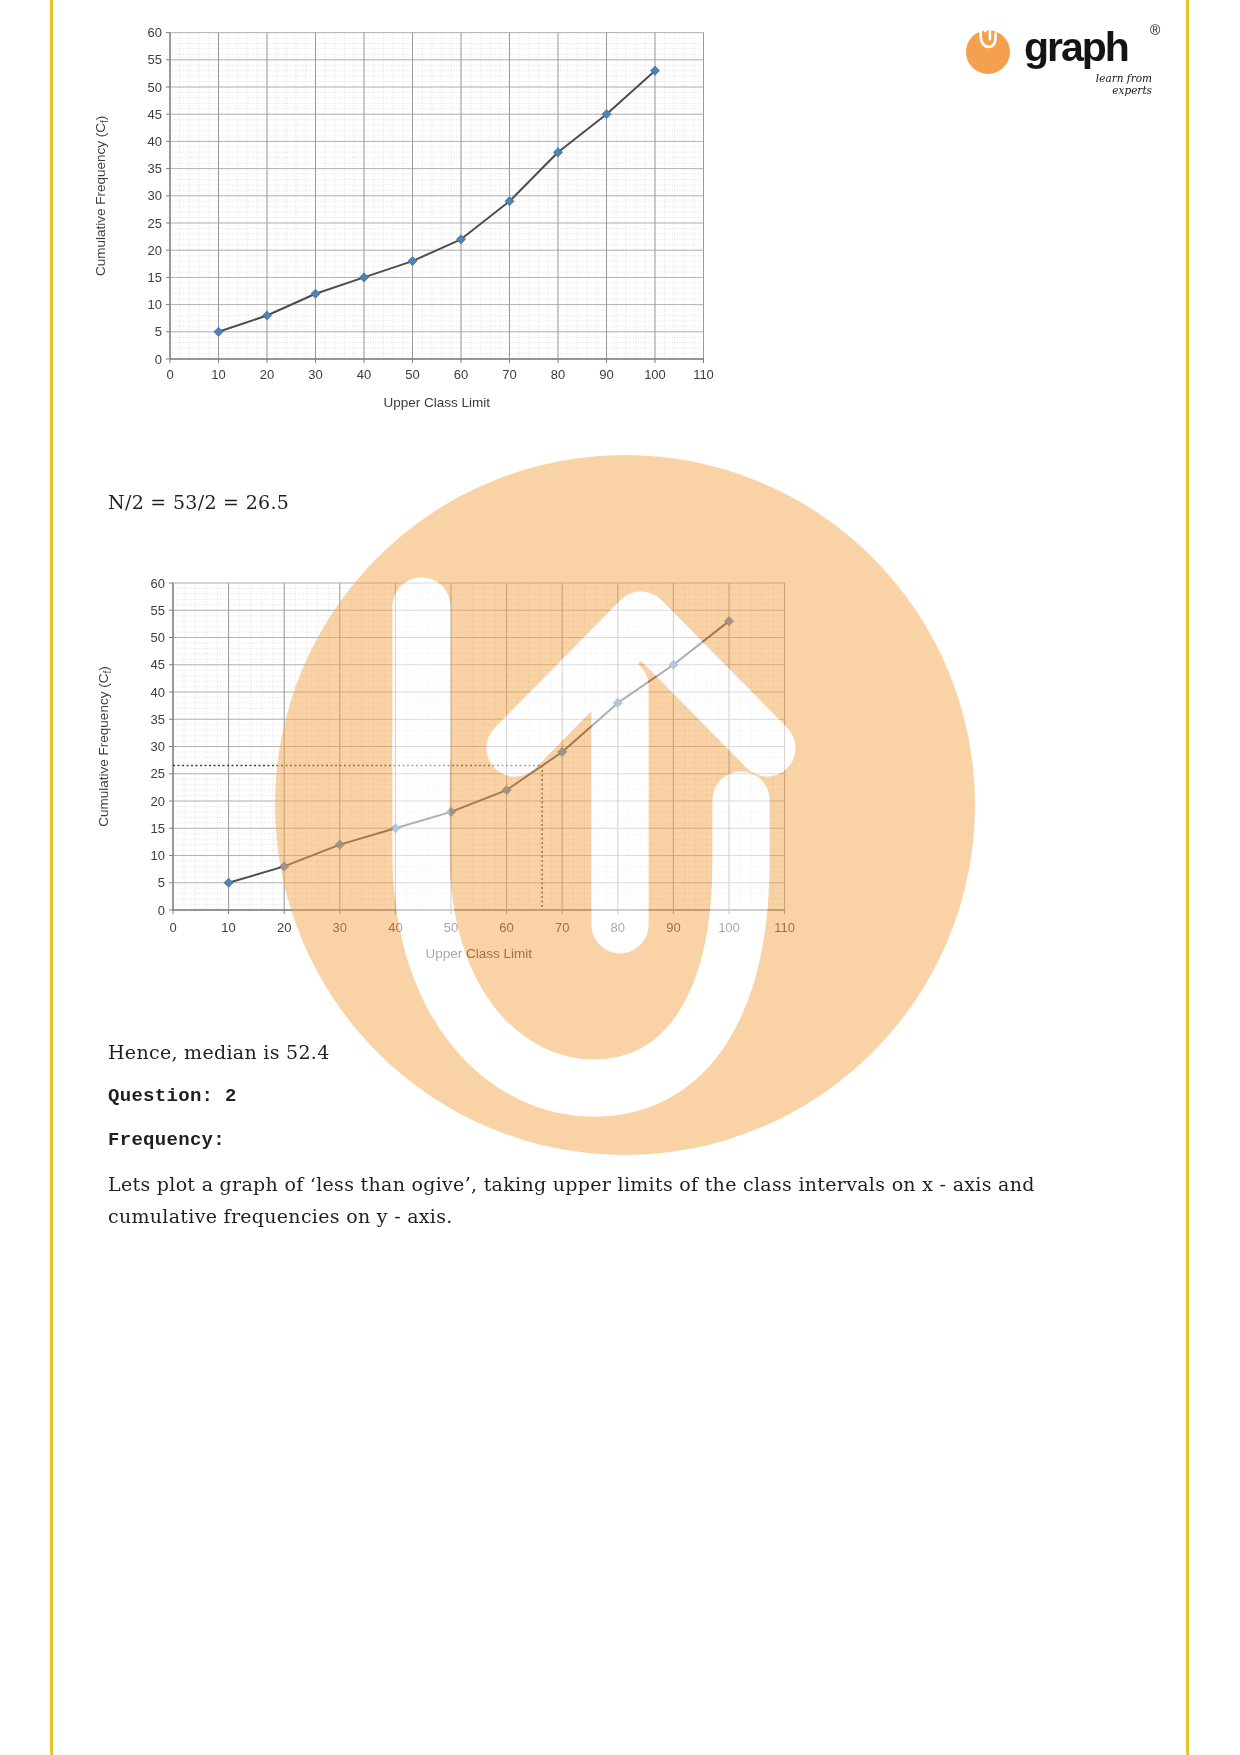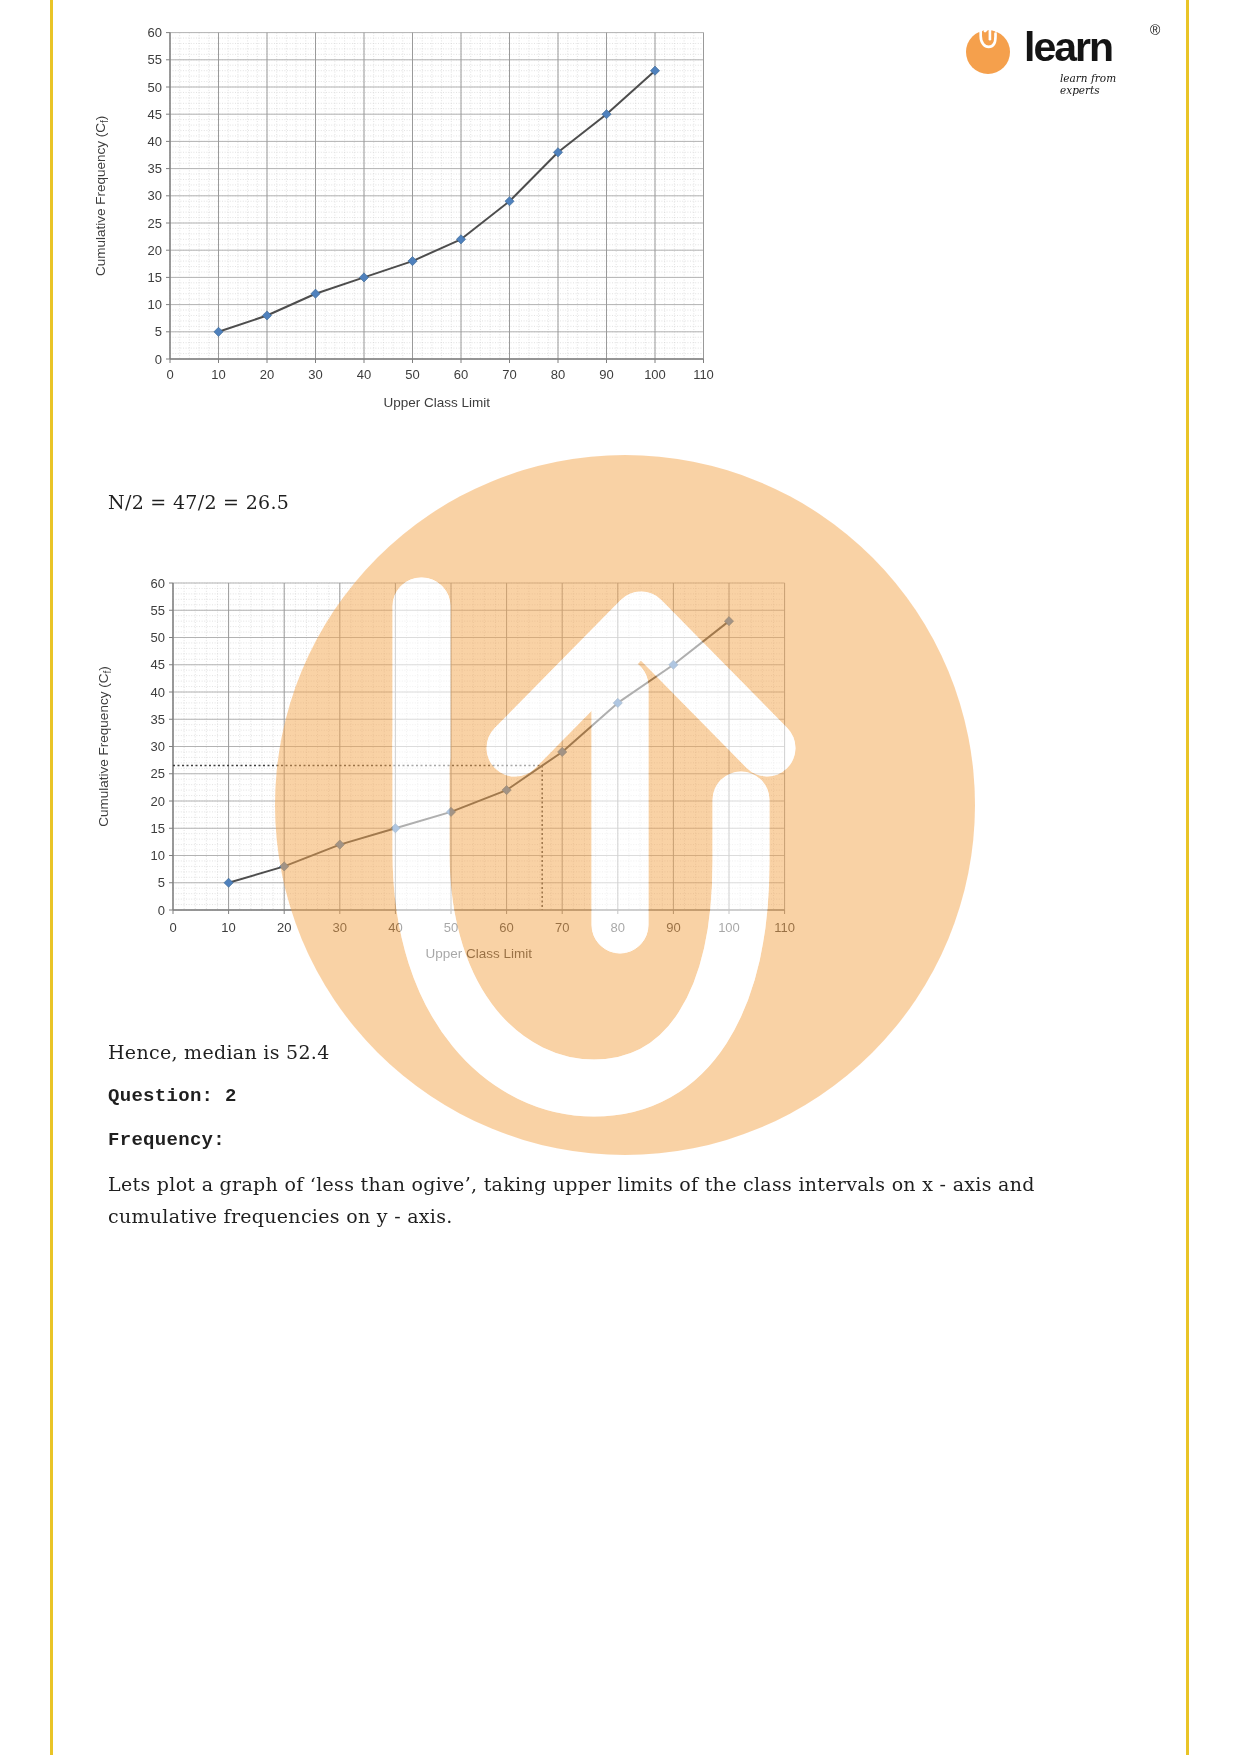--- a/index.html
+++ b/index.html
@@ -9,21 +9,21 @@
   .vline.left{left:50px;}
   .vline.right{left:1186px;}
   .bodytext{position:absolute;left:108px;font-size:19px;letter-spacing:.3px;line-height:32px;}
   .bodytext.bold{font-weight:bold;font-family:Liberation Mono, monospace;}
   .chart{position:absolute;}
   .logo{position:absolute;left:960px;top:20px;width:230px;height:80px;}
   .logo-brand{position:absolute;left:64px;top:4px;font-family:"Liberation Sans",sans-serif;
               font-weight:800;font-size:41px;letter-spacing:-2px;color:#141414;}
   .logo-reg{position:absolute;left:190px;top:2px;font-family:"Liberation Sans",sans-serif;
             font-size:14px;color:#141414;}
-  .logo-tagline{position:absolute;left:100px;top:52px;width:92px;text-align:left;
+  .logo-tagline{position:absolute;left:100px;top:52px;width:92px;text-align:right;
                 font-style:italic;font-size:10.5px;color:#141414;
                 font-family:"DejaVu Serif",serif;}
   .logo-mark{position:absolute;left:0;top:6px;}
   .watermark{position:absolute;left:0;top:0;pointer-events:none;}
   svg text{font-family:"Liberation Sans",sans-serif;}
 </style>
 </head>
 <body>
 
 <div class="page">
@@ -44,21 +44,21 @@
   </svg>
 
   <div class="vline left" style="background: rgb(233, 196, 39);"></div>
   <div class="vline right" style="background: rgb(233, 196, 39);"></div>
 
   <div class="logo">
     <svg class="logo-mark" width="56" height="56" viewBox="0 0 56 56">
       <circle cx="28" cy="26" r="22" fill="#F5A04C"></circle>
       <use href="#wmglyph" transform="translate(1.2 -29.5) scale(0.0463)" fill="#ffffff" stroke="#ffffff"></use>
     </svg>
-    <div class="logo-brand">learn</div>
+    <div class="logo-brand">graph</div>
     <div class="logo-reg">®</div>
     <div class="logo-tagline">learn from experts</div>
   </div>
 
   <svg id="chart1" class="chart" style="left:90px;top:14px" width="645" height="404">
       <line x1="80" y1="18.599999999999966" x2="80" y2="345" stroke="#cfcfcf" stroke-width="0.6" stroke-dasharray="1 1.6"></line>
       <line x1="89.7" y1="18.599999999999966" x2="89.7" y2="345" stroke="#cfcfcf" stroke-width="0.6" stroke-dasharray="1 1.6"></line>
       <line x1="99.4" y1="18.599999999999966" x2="99.4" y2="345" stroke="#cfcfcf" stroke-width="0.6" stroke-dasharray="1 1.6"></line>
       <line x1="109.1" y1="18.599999999999966" x2="109.1" y2="345" stroke="#cfcfcf" stroke-width="0.6" stroke-dasharray="1 1.6"></line>
       <line x1="118.8" y1="18.599999999999966" x2="118.8" y2="345" stroke="#cfcfcf" stroke-width="0.6" stroke-dasharray="1 1.6"></line>
@@ -259,21 +259,21 @@
       <path d="M 225.5 275.12 L 230.1 279.72 L 225.5 284.32000000000005 L 220.9 279.72 Z" fill="#4f81bd" stroke="#39648f" stroke-width="0.6"></path>
       <path d="M 274 258.79999999999995 L 278.6 263.4 L 274 268 L 269.4 263.4 Z" fill="#4f81bd" stroke="#39648f" stroke-width="0.6"></path>
       <path d="M 322.5 242.48 L 327.1 247.07999999999998 L 322.5 251.67999999999998 L 317.9 247.07999999999998 Z" fill="#4f81bd" stroke="#39648f" stroke-width="0.6"></path>
       <path d="M 371 220.72 L 375.6 225.32 L 371 229.92 L 366.4 225.32 Z" fill="#4f81bd" stroke="#39648f" stroke-width="0.6"></path>
       <path d="M 419.5 182.64 L 424.1 187.23999999999998 L 419.5 191.83999999999997 L 414.9 187.23999999999998 Z" fill="#4f81bd" stroke="#39648f" stroke-width="0.6"></path>
       <path d="M 468 133.67999999999998 L 472.6 138.27999999999997 L 468 142.87999999999997 L 463.4 138.27999999999997 Z" fill="#4f81bd" stroke="#39648f" stroke-width="0.6"></path>
       <path d="M 516.5 95.6 L 521.1 100.19999999999999 L 516.5 104.79999999999998 L 511.9 100.19999999999999 Z" fill="#4f81bd" stroke="#39648f" stroke-width="0.6"></path>
       <path d="M 565 52.080000000000005 L 569.6 56.68000000000001 L 565 61.28000000000001 L 560.4 56.68000000000001 Z" fill="#4f81bd" stroke="#39648f" stroke-width="0.6"></path>
     </svg>
 
-  <div class="bodytext" style="top:486px">N/2 = 47/2 = 26.5</div>
+  <div class="bodytext" style="top:486px">N/2 = 53/2 = 26.5</div>
 
   <svg id="chart2" class="chart" style="left:90px;top:520px" width="715" height="448">
       <line x1="83" y1="63" x2="83" y2="390" stroke="#cfcfcf" stroke-width="0.6" stroke-dasharray="1 1.6"></line>
       <line x1="94.12" y1="63" x2="94.12" y2="390" stroke="#cfcfcf" stroke-width="0.6" stroke-dasharray="1 1.6"></line>
       <line x1="105.24" y1="63" x2="105.24" y2="390" stroke="#cfcfcf" stroke-width="0.6" stroke-dasharray="1 1.6"></line>
       <line x1="116.36" y1="63" x2="116.36" y2="390" stroke="#cfcfcf" stroke-width="0.6" stroke-dasharray="1 1.6"></line>
       <line x1="127.47999999999999" y1="63" x2="127.47999999999999" y2="390" stroke="#cfcfcf" stroke-width="0.6" stroke-dasharray="1 1.6"></line>
       <line x1="138.6" y1="63" x2="138.6" y2="390" stroke="#cfcfcf" stroke-width="0.6" stroke-dasharray="1 1.6"></line>
       <line x1="149.72" y1="63" x2="149.72" y2="390" stroke="#cfcfcf" stroke-width="0.6" stroke-dasharray="1 1.6"></line>
       <line x1="160.83999999999997" y1="63" x2="160.83999999999997" y2="390" stroke="#cfcfcf" stroke-width="0.6" stroke-dasharray="1 1.6"></line>

